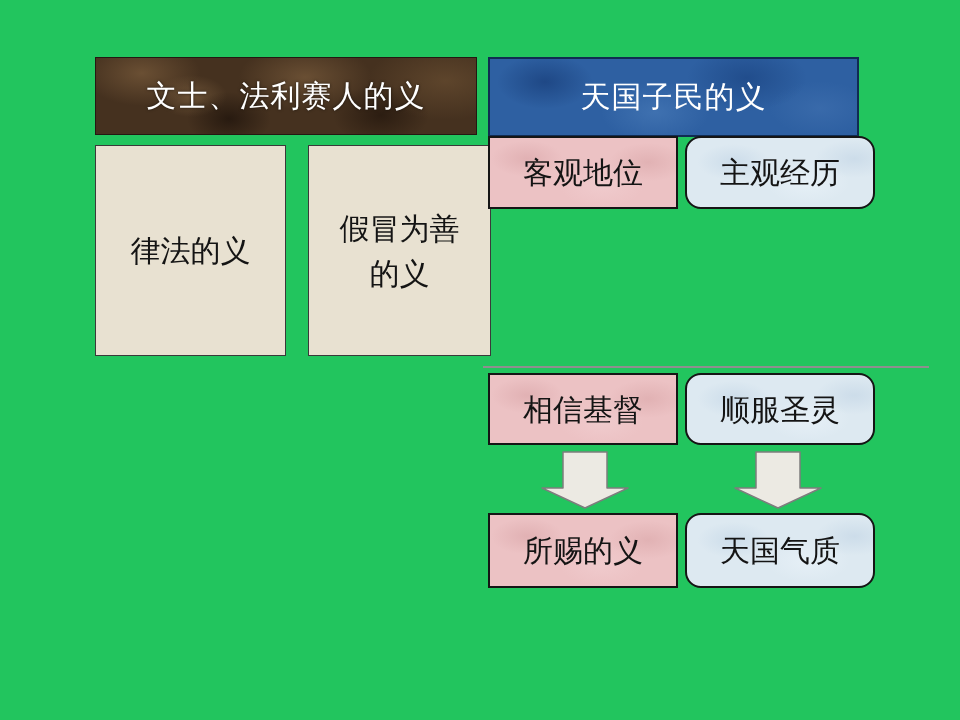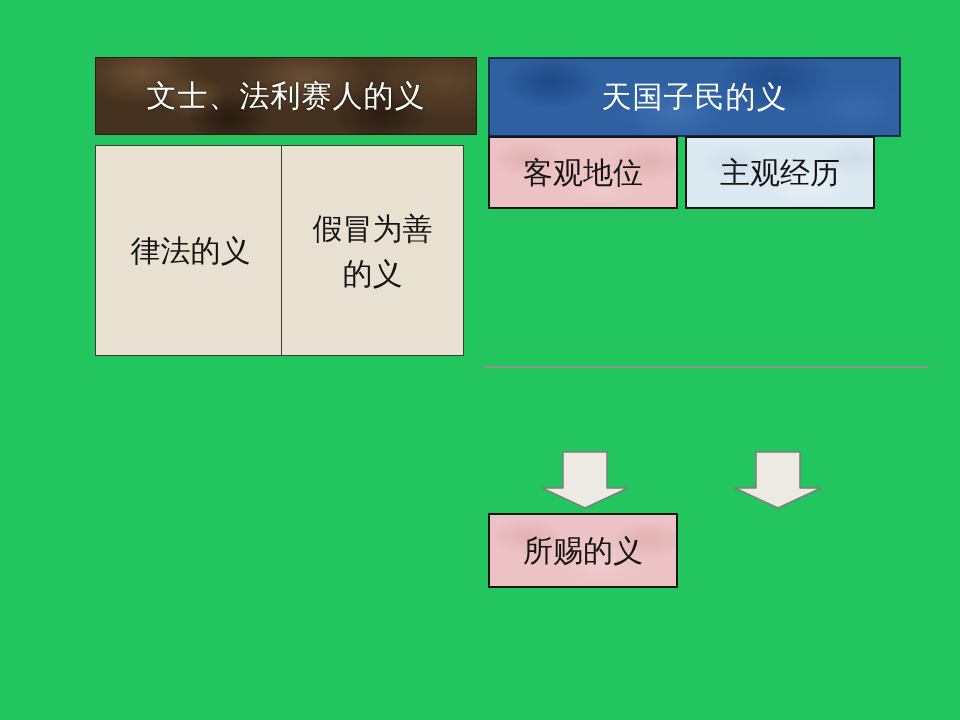--- a/index.html
+++ b/index.html
@@ -25,60 +25,60 @@
     background-image:
       radial-gradient(ellipse 90px 50px at 12% 20%, rgba(122,92,60,.7), transparent 65%),
       radial-gradient(ellipse 70px 45px at 35% 80%, rgba(24,14,8,.65), transparent 60%),
       radial-gradient(ellipse 110px 55px at 55% 25%, rgba(135,103,68,.55), transparent 60%),
       radial-gradient(ellipse 80px 50px at 75% 75%, rgba(30,18,10,.65), transparent 60%),
       radial-gradient(ellipse 120px 60px at 92% 30%, rgba(110,82,52,.6), transparent 65%),
       radial-gradient(ellipse 60px 35px at 25% 50%, rgba(150,118,80,.45), transparent 60%);
     text-shadow:0 0 3px rgba(0,0,0,.6);
   }
   .header-blue{
-    left:488px;top:57px;width:413px;height:80px;
+    left:488px;top:57px;width:371px;height:80px;
     border:2px solid #102c52;
     background-color:#2e60a2;
     background-image:
       radial-gradient(ellipse 80px 45px at 15% 30%, rgba(18,52,110,.55), transparent 60%),
       radial-gradient(ellipse 90px 50px at 45% 70%, rgba(80,130,190,.5), transparent 60%),
       radial-gradient(ellipse 100px 55px at 70% 25%, rgba(20,58,118,.5), transparent 60%),
       radial-gradient(ellipse 85px 45px at 90% 65%, rgba(70,118,180,.45), transparent 60%);
   }
   
   .beige{
     border:1px solid #3a3a3a;
     background-color:#e8e1d1;
     background-image:
       radial-gradient(circle 1.2px at 17px 13px, rgba(140,128,100,.5) 55%, transparent 56%),
       radial-gradient(circle 1px at 41px 33px, rgba(140,128,100,.4) 55%, transparent 56%),
       radial-gradient(circle 1px at 7px 39px, rgba(140,128,100,.35) 55%, transparent 56%);
     background-size:53px 47px,61px 53px,43px 59px;
   }
   .beige1{left:95px;top:145px;width:191px;height:211px;}
-  .beige2{left:281px;top:145px;width:183px;height:211px;}
+  .beige2{left:308px;top:145px;width:183px;height:211px;}
   
   .pink{
     border:2px solid #151515;
     background-color:#ecc2c4;
     background-image:
       radial-gradient(ellipse 60px 30px at 20% 30%, rgba(214,160,163,.5), transparent 60%),
       radial-gradient(ellipse 70px 35px at 60% 70%, rgba(242,208,210,.6), transparent 60%),
       radial-gradient(ellipse 65px 32px at 85% 35%, rgba(212,158,160,.45), transparent 60%);
   }
   .lblue{
     border:2px solid #151515;
     background-color:#dde9f1;
     background-image:
       radial-gradient(ellipse 60px 30px at 25% 35%, rgba(190,210,228,.55), transparent 60%),
       radial-gradient(ellipse 70px 35px at 65% 65%, rgba(236,244,250,.6), transparent 60%),
       radial-gradient(ellipse 65px 32px at 90% 30%, rgba(188,208,226,.5), transparent 60%);
   }
   .colL{left:488px;width:190px;}
-  .colR{left:685px;width:190px;}
+  .colR{left:685px;width:190px;border-radius:16px;}
   .row1{top:136px;height:73px;}
   .row2{top:225px;height:132px;}
   .row3{top:373px;height:72px;}
   .row4{top:513px;height:75px;}
   
   .divider{left:483px;top:366px;width:446px;height:2px;background:#8f8f8f;}
   .arrow{width:90px;height:58px;}
   .arrowL{left:540px;top:451px;}
   .arrowR{left:733px;top:451px;}
 </style>
@@ -88,23 +88,26 @@
 <div class="stage">
 
   <div class="abs header header-brown">文士、法利赛人的义</div>
   <div class="abs header header-blue">天国子民的义</div>
 
   <div class="abs cell beige beige1">律法的义</div>
   <div class="abs cell beige beige2">假冒为善
 的义</div>
 
   <div class="abs cell pink colL row1">客观地位</div>
+  <div class="abs cell pink colL row3">相信基督</div>
   <div class="abs cell pink colL row4">所赐的义</div>
 
   <div class="abs cell lblue colR row1">主观经历</div>
+  <div class="abs cell lblue colR row3">顺服圣灵</div>
+  <div class="abs cell lblue colR row4">天国气质</div>
 
   <div class="abs divider"></div>
 
   <svg class="abs arrow arrowL" viewBox="0 0 90 58">
     <polygon points="23,1 67,1 67,37 88,37 45,57 2,37 23,37" fill="#eceae3" stroke="#7d7d7d" stroke-width="1.5" stroke-linejoin="round"></polygon>
   </svg>
   <svg class="abs arrow arrowR" viewBox="0 0 90 58">
     <polygon points="23,1 67,1 67,37 88,37 45,57 2,37 23,37" fill="#eceae3" stroke="#7d7d7d" stroke-width="1.5" stroke-linejoin="round"></polygon>
   </svg>
 

